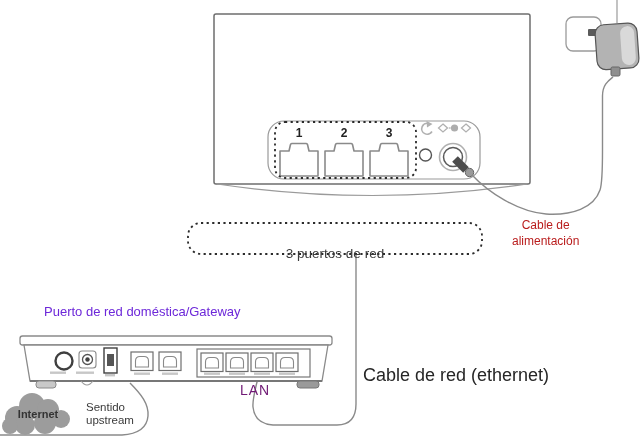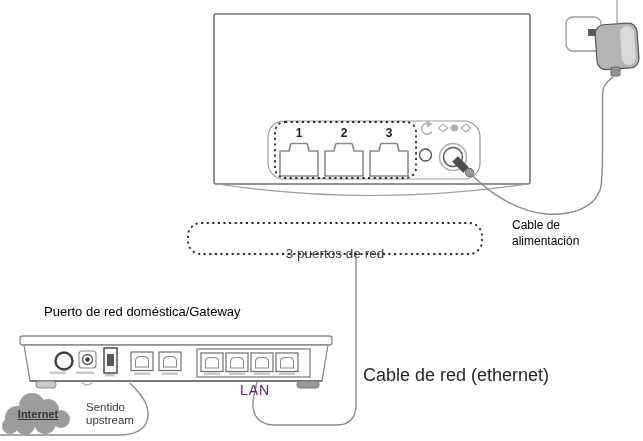--- a/index.html
+++ b/index.html
@@ -1,29 +1,29 @@
 <!DOCTYPE html>
 <html><head>
 <meta charset="utf-8">
 <style>
   html,body{margin:0;padding:0;background:#fff;}
   #stage{
     position:relative;width:643px;height:441px;background:#fff;overflow:hidden;
     font-family:"Liberation Sans", sans-serif;color:#2e2e2e;
   }
   #art{position:absolute;left:0;top:0;}
-  .lbl{position:absolute;white-space:nowrap;color:#000000;}
+  .lbl{position:absolute;white-space:nowrap;color:#6d28d9;}
   .gateway-title{left:44px;top:304px;font-size:13px;}
   .callout-text{left:188px;top:230px;width:294px;text-align:center;font-size:13.5px;color:#3a3a3a;margin-top:16px;}
   .ethernet-label{left:363px;top:365px;font-size:18px;color:#262626;}
-  .power-label{left:512px;top:218px;font-size:12px;line-height:15.5px;color:#000000;}
+  .power-label{left:512px;top:218px;font-size:12px;line-height:15.5px;color:#b91c1c;text-align:center;}
   .power-label span{display:block;}
   .upstream-label{left:86px;top:401px;font-size:11.5px;line-height:12.5px;color:#3a3a3a;}
   .upstream-label span{display:block;}
-  .internet-label{left:11px;top:408px;width:54px;text-align:center;font-size:11px;font-weight:bold;color:#333;text-decoration:underline;}
+  .internet-label{left:11px;top:408px;width:54px;text-align:center;font-size:11px;font-weight:bold;color:#333;}
   .lan-label{left:240px;top:382px;font-size:14px;letter-spacing:1px;color:#701a75;}
   .port-num{position:absolute;top:126px;width:20px;text-align:center;font-size:12px;font-weight:bold;color:#222;}
   .pn1{left:289px;} .pn2{left:334px;} .pn3{left:379px;}
 </style>
 </head>
 <body>
 
 <div id="stage">
 
   <svg id="art" width="643" height="441" viewBox="0 0 643 441">

